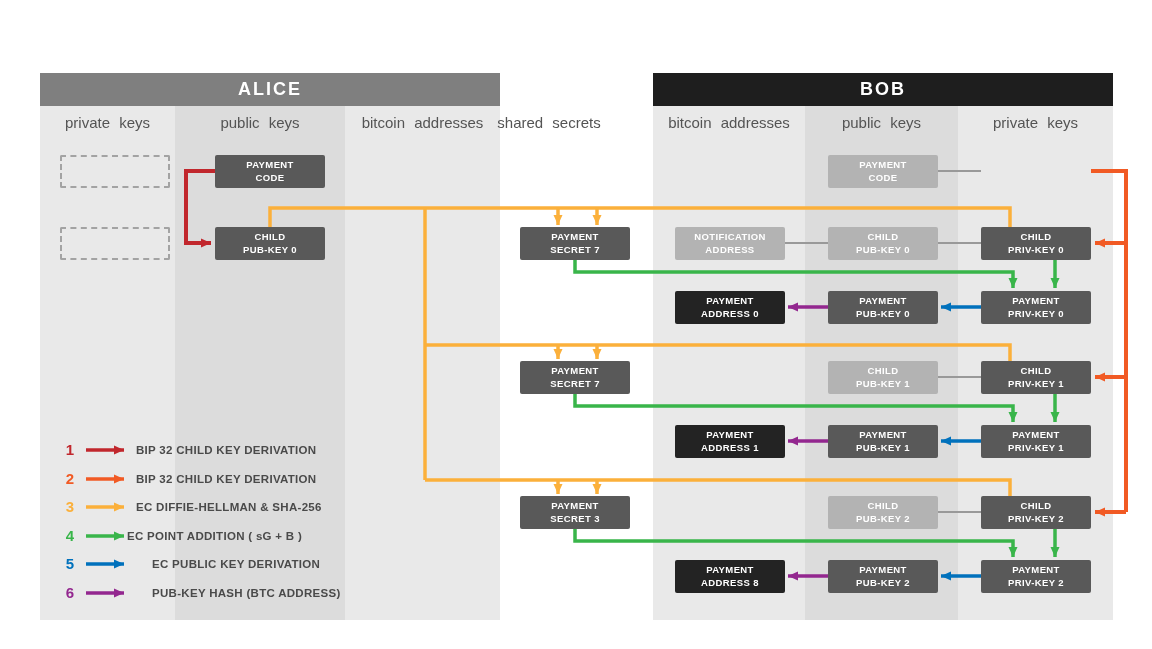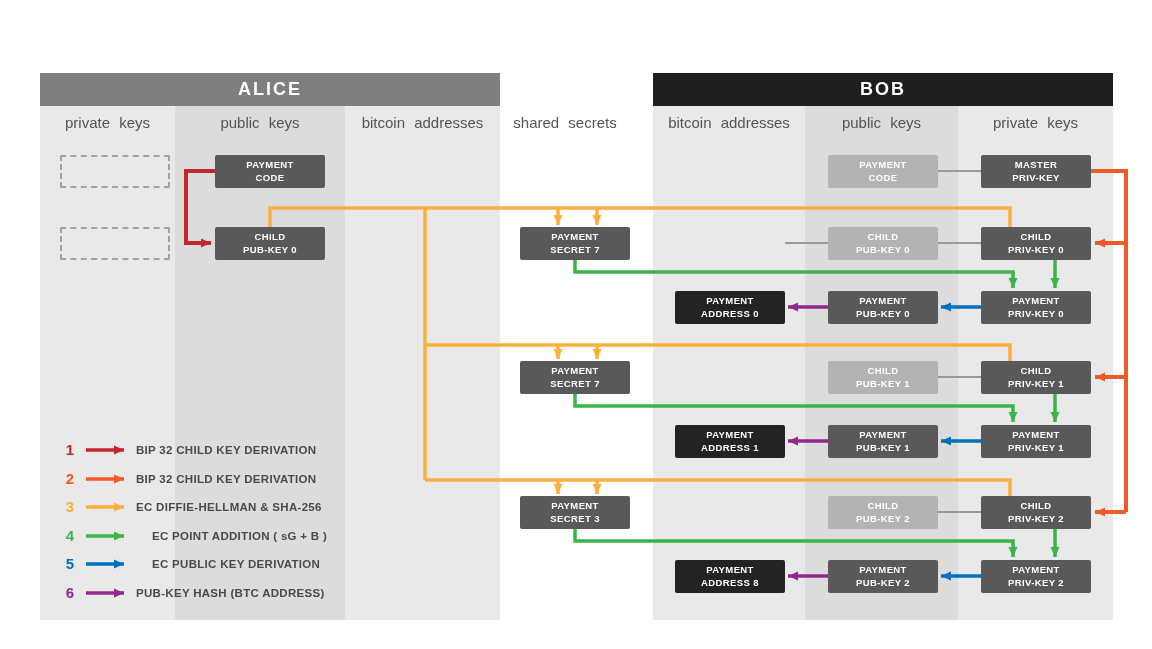--- a/index.html
+++ b/index.html
@@ -35,21 +35,21 @@
   <div class="abs band" style="left:40px;width:135px;background:#e9e9e9"></div>
   <div class="abs band" style="left:175px;width:170px;background:#dcdcdc"></div>
   <div class="abs band" style="left:345px;width:155px;background:#e9e9e9"></div>
   <div class="abs band" style="left:653px;width:152px;background:#e9e9e9"></div>
   <div class="abs band" style="left:805px;width:153px;background:#dcdcdc"></div>
   <div class="abs band" style="left:958px;width:155px;background:#e9e9e9"></div>
 
   <div class="abs collab" style="left:40px;width:135px">private keys</div>
   <div class="abs collab" style="left:175px;width:170px">public keys</div>
   <div class="abs collab" style="left:345px;width:155px">bitcoin addresses</div>
-  <div class="abs collab" style="left:500px;width:130px">shared secrets</div>
+  <div class="abs collab" style="left:484px;width:130px">shared secrets</div>
   <div class="abs collab" style="left:653px;width:152px">bitcoin addresses</div>
   <div class="abs collab" style="left:805px;width:153px">public keys</div>
   <div class="abs collab" style="left:958px;width:155px">private keys</div>
 
   <svg id="arrows" class="abs" width="1152" height="649" viewBox="0 0 1152 649">
     <defs>
       <marker id="mk-red" markerWidth="11" markerHeight="10" refX="10" refY="5" orient="auto" markerUnits="userSpaceOnUse">
         <polygon points="0,0.5 10,5 0,9.5" fill="#c1272d"></polygon>
       </marker>
       <marker id="mk-orange" markerWidth="11" markerHeight="10" refX="10" refY="5" orient="auto" markerUnits="userSpaceOnUse">
@@ -134,20 +134,24 @@
   </div>
   <div class="abs bx dark" style="left:520px;top:361px">
     <span>PAYMENT</span>
     <span>SECRET 7</span>
   </div>
   <div class="abs bx dark" style="left:520px;top:496px">
     <span>PAYMENT</span>
     <span>SECRET 3</span>
   </div>
 
+  <div class="abs bx light" style="left:675px;top:227px">
+    <span>NOTIFICATION</span>
+    <span>ADDRESS</span>
+  </div>
   <div class="abs bx black" style="left:675px;top:291px">
     <span>PAYMENT</span>
     <span>ADDRESS 0</span>
   </div>
   <div class="abs bx black" style="left:675px;top:425px">
     <span>PAYMENT</span>
     <span>ADDRESS 1</span>
   </div>
   <div class="abs bx black" style="left:675px;top:560px">
     <span>PAYMENT</span>
@@ -176,24 +180,20 @@
   </div>
   <div class="abs bx light" style="left:828px;top:496px">
     <span>CHILD</span>
     <span>PUB-KEY 2</span>
   </div>
   <div class="abs bx dark" style="left:828px;top:560px">
     <span>PAYMENT</span>
     <span>PUB-KEY 2</span>
   </div>
 
-  <div class="abs bx dark" style="left:981px;top:155px">
-    <span>MASTER</span>
-    <span>PRIV-KEY</span>
-  </div>
   <div class="abs bx dark" style="left:981px;top:227px">
     <span>CHILD</span>
     <span>PRIV-KEY 0</span>
   </div>
   <div class="abs bx dark" style="left:981px;top:291px">
     <span>PAYMENT</span>
     <span>PRIV-KEY 0</span>
   </div>
   <div class="abs bx dark" style="left:981px;top:361px">
     <span>CHILD</span>
@@ -215,17 +215,17 @@
   <span class="abs lgnum" style="left: 54px; top: 441px; color: rgb(193, 39, 45);">1</span>
   <span class="abs lgnum" style="left: 54px; top: 470px; color: rgb(241, 90, 36);">2</span>
   <span class="abs lgnum" style="left: 54px; top: 498px; color: rgb(251, 176, 59);">3</span>
   <span class="abs lgnum" style="left: 54px; top: 527px; color: rgb(57, 181, 74);">4</span>
   <span class="abs lgnum" style="left: 54px; top: 555px; color: rgb(0, 113, 188);">5</span>
   <span class="abs lgnum" style="left: 54px; top: 584px; color: rgb(147, 39, 143);">6</span>
 
   <span class="abs lglab" style="left:136px;top:442px">BIP 32 CHILD KEY DERIVATION</span>
   <span class="abs lglab" style="left:136px;top:471px">BIP 32 CHILD KEY DERIVATION</span>
   <span class="abs lglab" style="left:136px;top:499px">EC DIFFIE-HELLMAN &amp; SHA-256</span>
-  <span class="abs lglab" style="left:152px;top:528px">EC POINT ADDITION ( sG + B )</span>
+  <span class="abs lglab" style="left:127px;top:528px">EC POINT ADDITION ( sG + B )</span>
   <span class="abs lglab" style="left:152px;top:556px">EC PUBLIC KEY DERIVATION</span>
-  <span class="abs lglab" style="left:136px;top:585px">PUB-KEY HASH (BTC ADDRESS)</span>
+  <span class="abs lglab" style="left:152px;top:585px">PUB-KEY HASH (BTC ADDRESS)</span>
 
 </div>
 
 </body></html>

